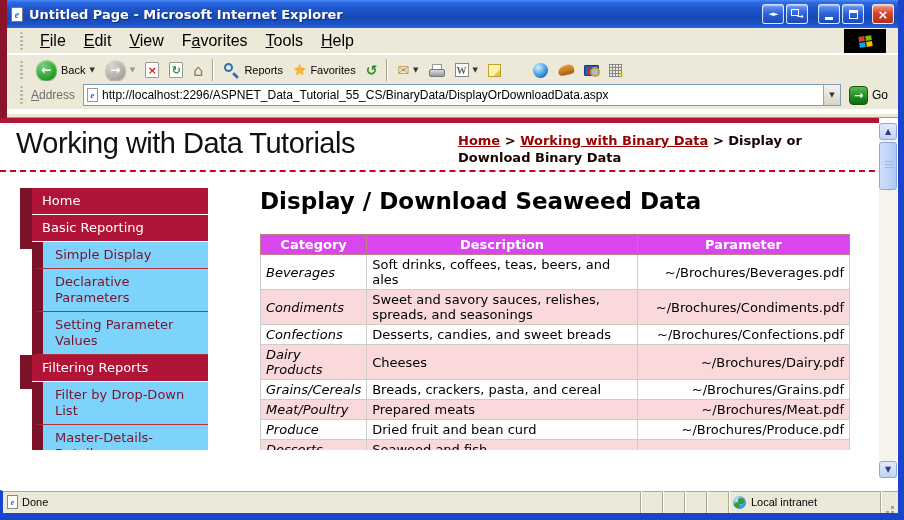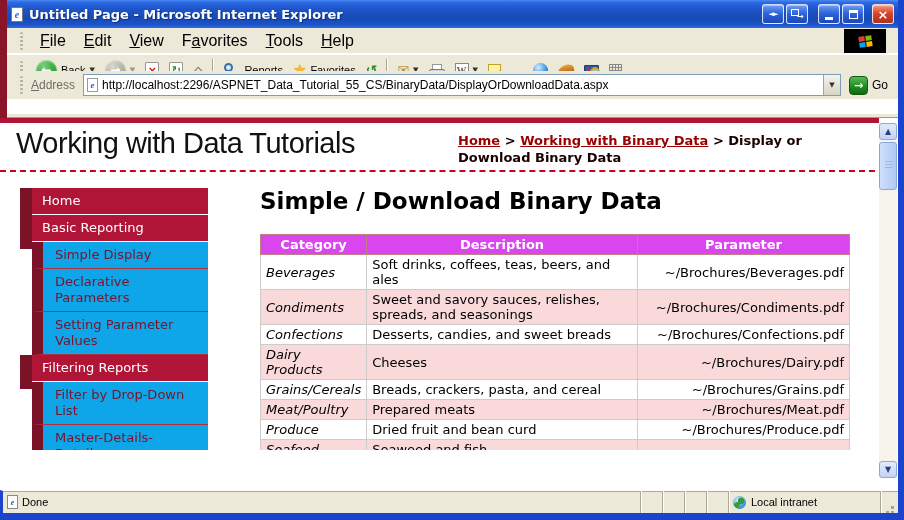--- a/index.html
+++ b/index.html
@@ -35,21 +35,21 @@
   .nav-glyph { font-size:7px; letter-spacing:-1px; }
   .min-glyph { width:8px; height:3px; background:#fff; margin-top:9px; }
   .max-glyph { width:9px; height:9px; border:1px solid #fff; border-top:3px solid #fff; }
   .popout-glyph { position:relative; width:12px; height:10px; }
   .popout-glyph i { position:absolute; left:0; top:0; width:8px; height:7px; border:1px solid #fff; }
   .popout-glyph em { position:absolute; right:-1px; bottom:-2px; font:bold 8px "DejaVu Sans", sans-serif; font-style:normal; }
 
   .bar { position:absolute; left:0; width:898px; background:#ECE9D8; display:flex; align-items:center; }
   #menubar { top:28px; height:26px; border-bottom:1px solid #fff; z-index:20; }
   #toolbar { top:54px; height:32px; border-top:1px solid #fff; border-bottom:1px solid #D8D4C4; z-index:20; }
-  #addressbar { top:71px; height:28px; z-index:20; }
+  #addressbar { top:81px; height:28px; z-index:20; }
   #addr-sep { position:absolute; left:0; top:114px; width:898px; height:4px; background:#ECE9D8; border-bottom:1px solid #9C9A8C; z-index:20; }
   .grip { width:3px; height:18px; margin-left:20px; margin-right:8px;
     background:repeating-linear-gradient(180deg,#B8B4A2 0 2px, transparent 2px 4px); border-radius:2px; }
 
   .menu-item { padding:4px 9px; font-size:16px; cursor:default; }
   #throbber { position:absolute; right:12px; top:1px; width:42px; height:24px; background:#000;
     display:flex; align-items:center; justify-content:center; }
   .flag { display:grid; grid-template-columns:6px 6px; grid-template-rows:5px 5px; gap:1px; transform:rotate(-8deg); }
   .flag i:nth-child(1){background:#E03C31}.flag i:nth-child(2){background:#7FBA00}
   .flag i:nth-child(3){background:#00A4EF}.flag i:nth-child(4){background:#FFB900}
@@ -122,21 +122,21 @@
   .bc-link { color:#990000; text-decoration:underline; cursor:pointer; }
   .bc-sep { color:#1A0000; }
   .bc-current { color:#1A0000; }
 
   #sidebar { position:absolute; left:20px; top:70px; width:188px; height:292px; overflow:hidden;
     font:13px "DejaVu Sans", sans-serif; }
   .sb-item { position:relative; margin-left:12px; line-height:16px; cursor:pointer; }
   .sb-header { background:#B01437; color:#fff; padding:5px 10px; border-bottom:1px solid #fff; z-index:2; }
   .sb-header:before { content:""; position:absolute; left:-12px; top:0; width:12px; height:calc(100% + 8px);
     background:#7C1228; z-index:3; }
-  .sb-sub { background:#0ea5e9; color:#7C1228; padding:5px 10px 5px 12px; border-left:11px solid #7C1228;
+  .sb-sub { background:#7dd3fc; color:#7C1228; padding:5px 10px 5px 12px; border-left:11px solid #7C1228;
     border-bottom:1px solid #B0323F; }
 
   #main { position:absolute; left:260px; top:70px; width:590px; }
   #page-heading { font:bold 23px "DejaVu Sans", sans-serif; color:#000; margin-bottom:20px; white-space:nowrap; }
   #category-table { width:100%; border-collapse:collapse; font:13px "DejaVu Sans", sans-serif; border:1px solid #888; }
   #category-table th { background:#d946ef; color:#fff; font-weight:bold; text-align:center;
     padding:2px 0; border:1px solid #C08080; font-size:13px; }
   #category-table td { padding:2px 5px; border:1px solid #CCC; vertical-align:middle; }
   #category-table tr.alt { background:#FAD9DB; }
   #category-table td:nth-child(1){ width:18%;font-style:italic; }
@@ -328,21 +328,21 @@
       <div class="sb-item sb-header"><span>Basic Reporting</span></div>
       <div class="sb-item sb-sub"><span>Simple Display</span></div>
       <div class="sb-item sb-sub"><span>Declarative Parameters</span></div>
       <div class="sb-item sb-sub"><span>Setting Parameter Values</span></div>
       <div class="sb-item sb-header"><span>Filtering Reports</span></div>
       <div class="sb-item sb-sub"><span>Filter by Drop-Down List</span></div>
       <div class="sb-item sb-sub"><span>Master-Details-Details</span></div>
       <div class="sb-item sb-sub sb-clipped"><span>Master/Detail Across Two Pages</span></div>
     </div>
   <div id="main">
-    <h1 id="page-heading">Simple / Download Binary Data</h1>
+    <h1 id="page-heading">Display / Download Seaweed Data</h1>
     <table id="category-table">
       <thead>
           <tr>
             <th>Category</th>
             <th>Description</th>
             <th>Parameter</th>
           </tr>
         </thead>
       <tbody>
           <tr>
@@ -374,21 +374,21 @@
             <td>Meat/Poultry</td>
             <td>Prepared meats</td>
             <td>~/Brochures/Meat.pdf</td>
           </tr>
           <tr>
             <td>Produce</td>
             <td>Dried fruit and bean curd</td>
             <td>~/Brochures/Produce.pdf</td>
           </tr>
           <tr class="alt">
-            <td>Seafood</td>
+            <td>Desserts</td>
             <td>Seaweed and fish</td>
             <td></td>
           </tr>
         </tbody>
     </table>
   </div>
 </div>
 
 <div id="vscroll">
   <div id="scroll-up" class="scroll-btn">▲</div>

